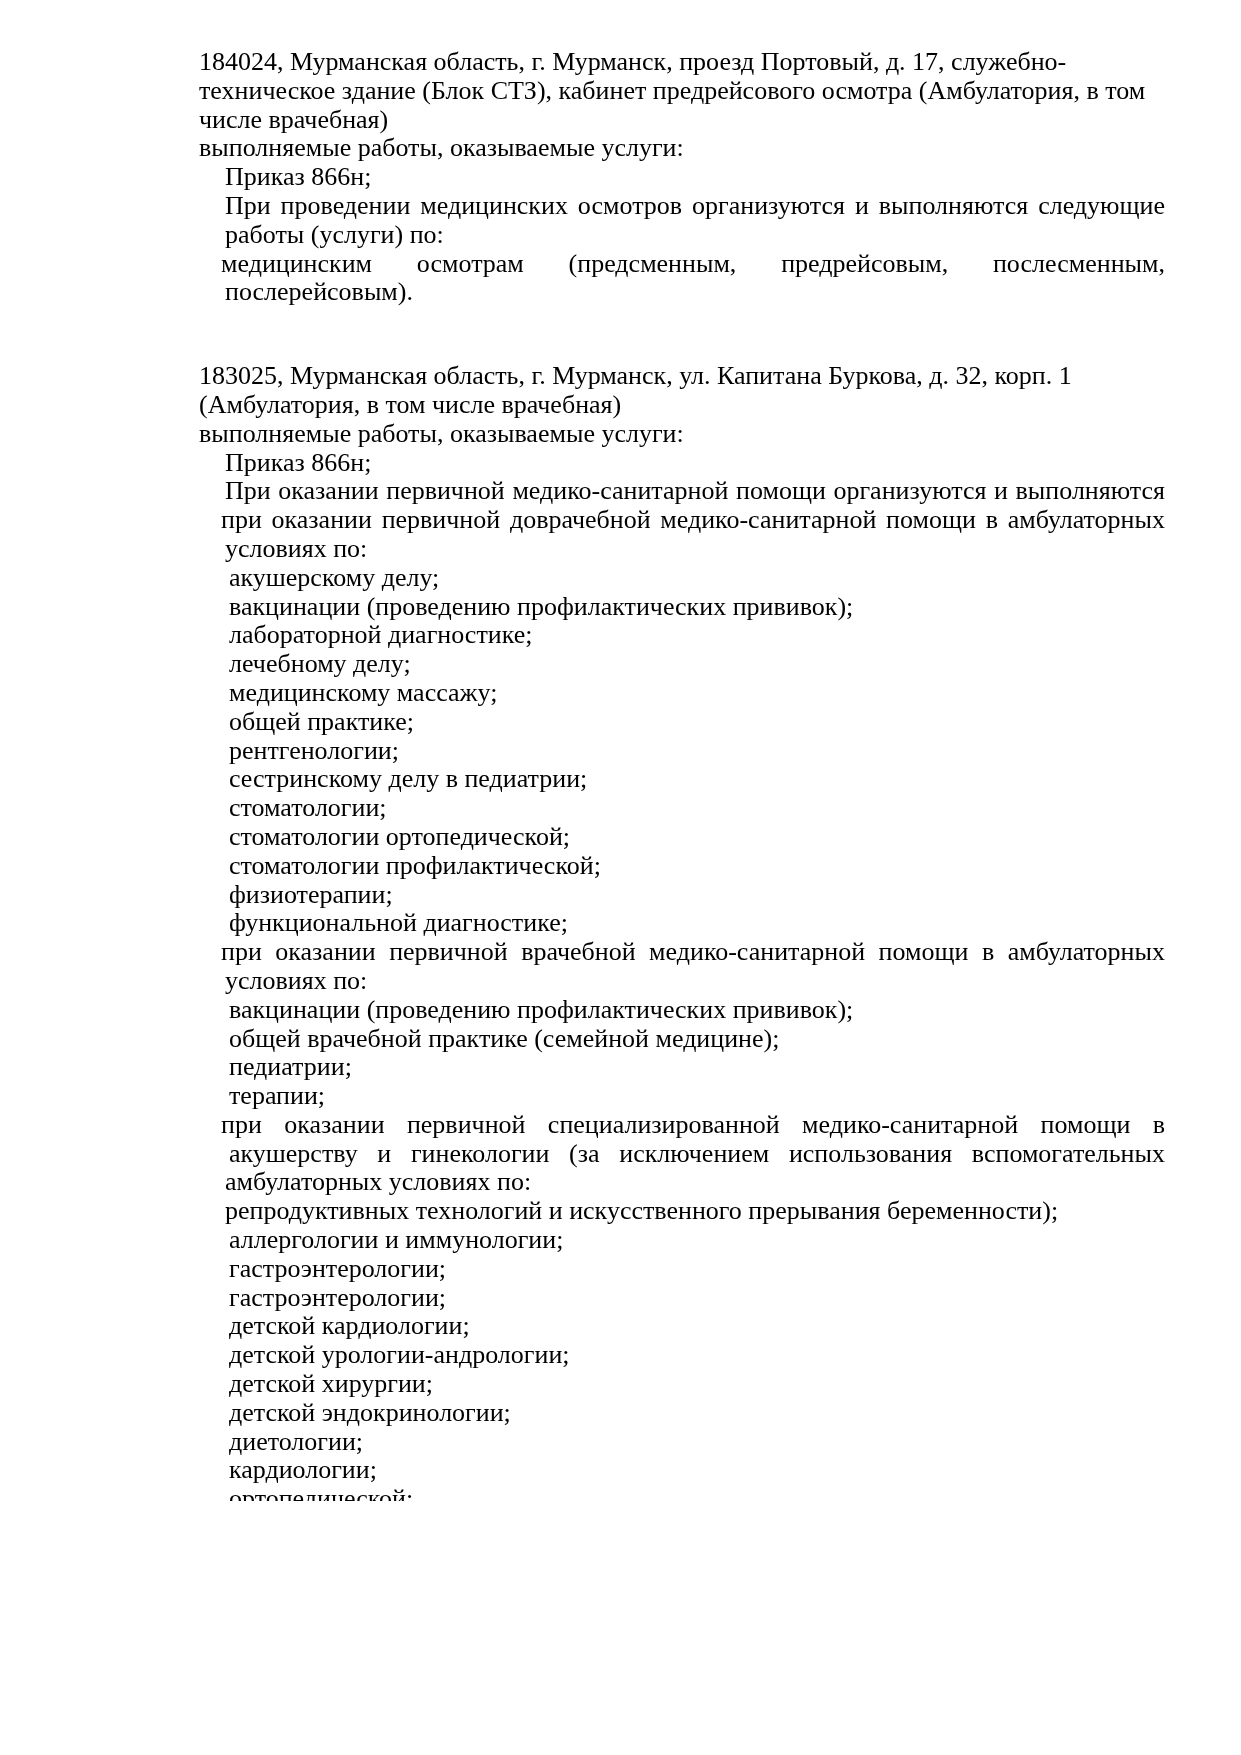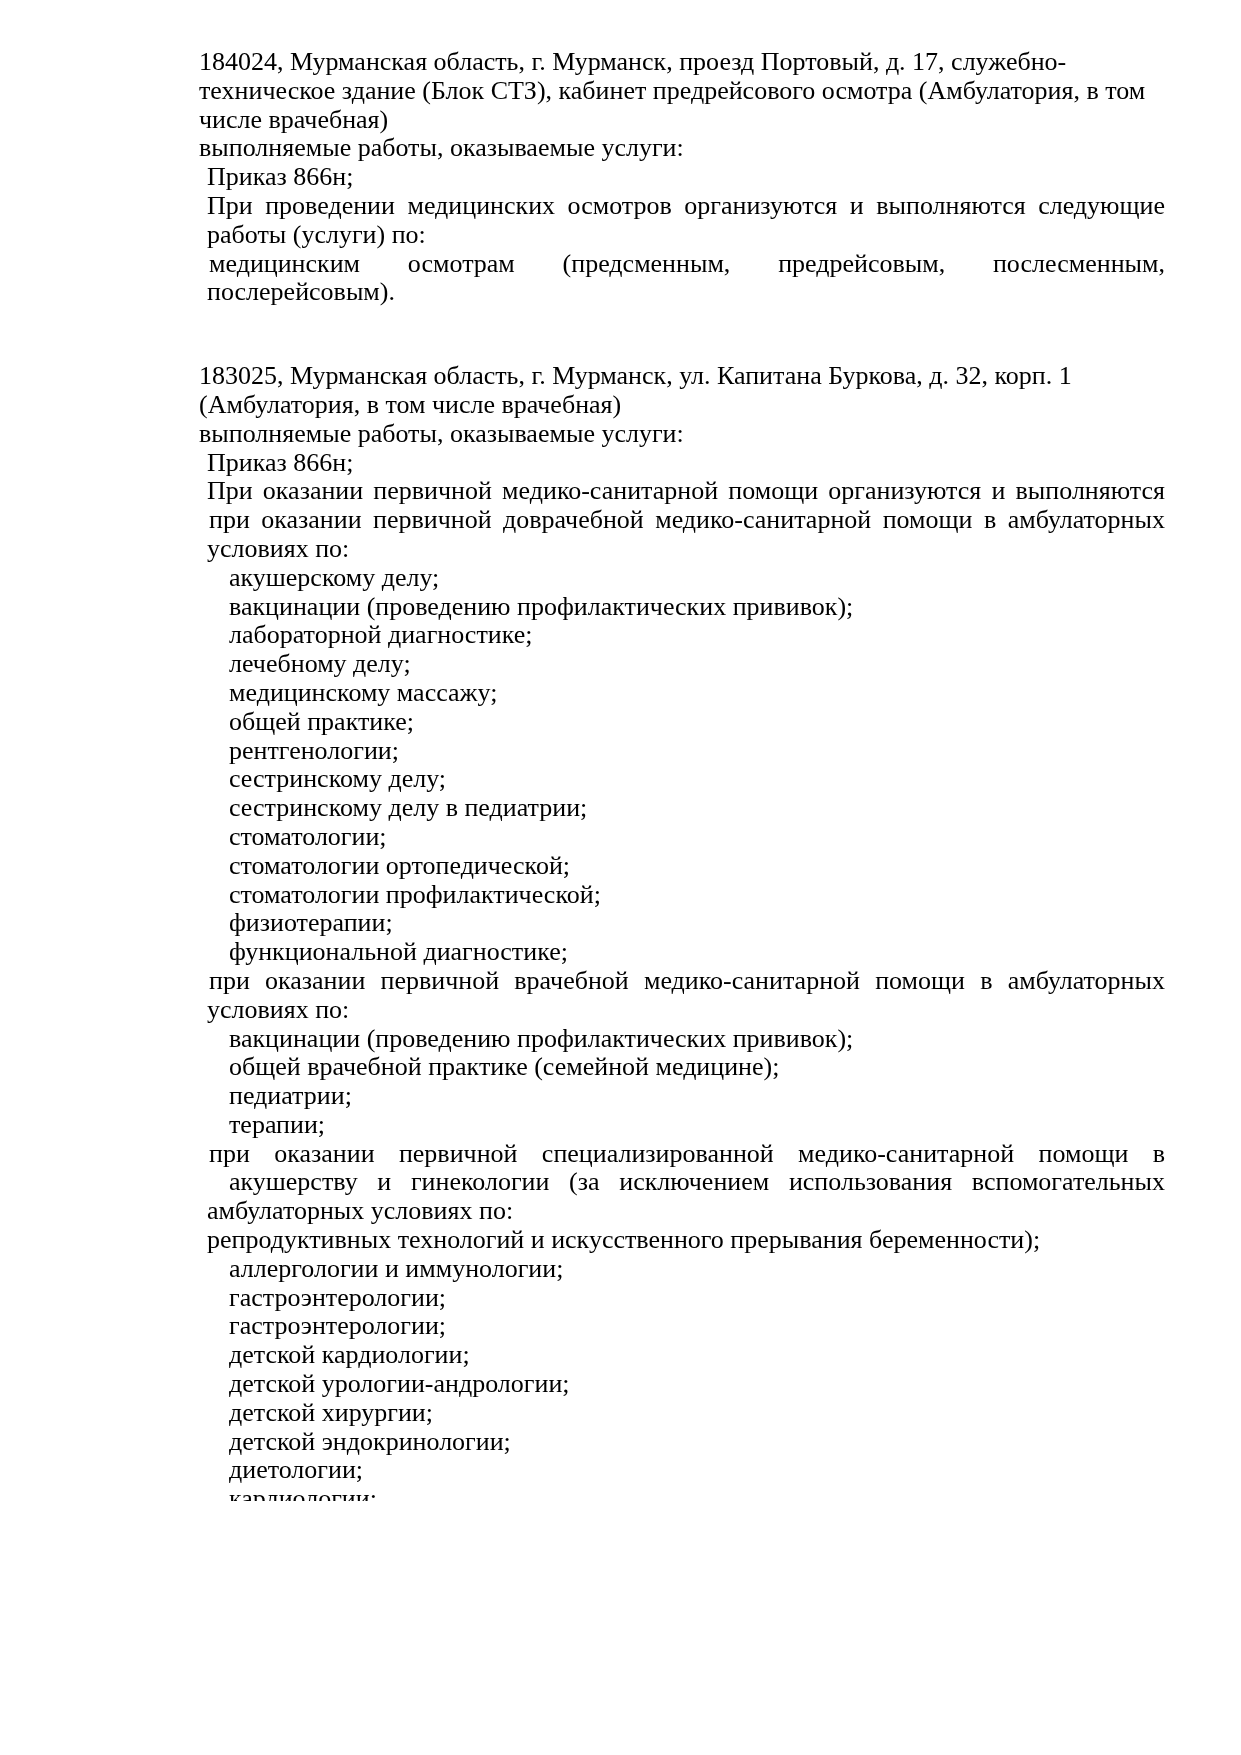--- a/index.html
+++ b/index.html
@@ -32,22 +32,22 @@
     text-align: left;
   }
   
   .line.j {
     text-align: justify;
     text-align-last: justify;
     -moz-text-align-last: justify;
   }
   
   .l0  { margin-left: 0; }
-  .l1  { margin-left: 8px; }
-  .l2f { margin-left: 10px; }
+  .l1  { margin-left: 26px; }
+  .l2f { margin-left: 22px; }
   .item { margin-left: 30px; }
 </style>
 </head>
 <body>
 
 <div class="page">
   <div class="content">
       <div class="block">
         <div class="line l0">184024, Мурманская область, г. Мурманск, проезд Портовый, д. 17, служебно-</div>
         <div class="line l0">техническое здание (Блок СТЗ), кабинет предрейсового осмотра (Амбулатория, в том</div>
@@ -67,21 +67,20 @@
         <div class="line l1 j">При оказании первичной медико-санитарной помощи организуются и выполняются</div>
         <div class="line l2f j">при оказании первичной доврачебной медико-санитарной помощи в амбулаторных</div>
         <div class="line l1">условиях по:</div>
         <div class="line item">акушерскому делу;</div>
         <div class="line item">вакцинации (проведению профилактических прививок);</div>
         <div class="line item">лабораторной диагностике;</div>
         <div class="line item">лечебному делу;</div>
         <div class="line item">медицинскому массажу;</div>
         <div class="line item">общей практике;</div>
         <div class="line item">рентгенологии;</div>
-        <div class="line item">сестринскому делу;</div>
         <div class="line item">сестринскому делу в педиатрии;</div>
         <div class="line item">стоматологии;</div>
         <div class="line item">стоматологии ортопедической;</div>
         <div class="line item">стоматологии профилактической;</div>
         <div class="line item">физиотерапии;</div>
         <div class="line item">функциональной диагностике;</div>
         <div class="line l2f j">при оказании первичной врачебной медико-санитарной помощи в амбулаторных</div>
         <div class="line l1">условиях по:</div>
         <div class="line item">вакцинации (проведению профилактических прививок);</div>
         <div class="line item">общей врачебной практике (семейной медицине);</div>

